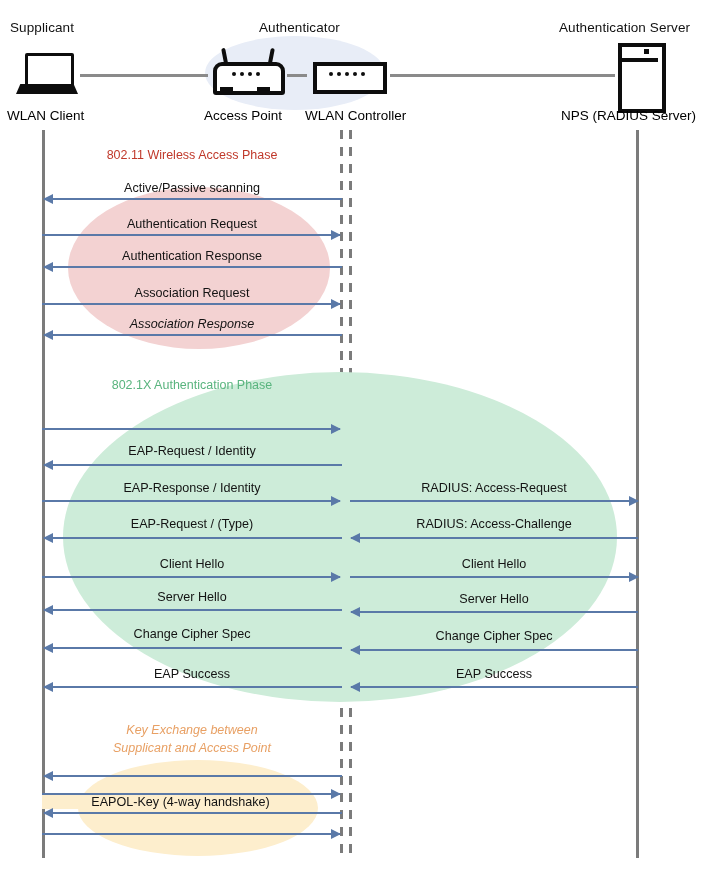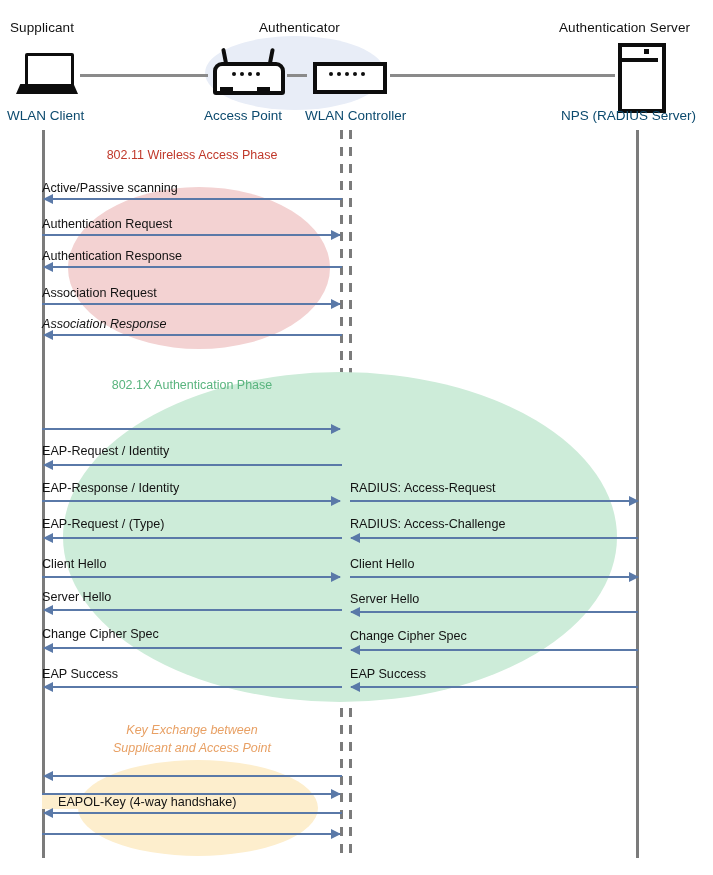--- a/index.html
+++ b/index.html
@@ -9,21 +9,21 @@
     color:#1a1a1a;
   }
   #stage{position:absolute;left:0;top:0;width:713px;height:875px;}
 
   
   .role-title{
     position:absolute;font-size:13.5px;color:#111;white-space:nowrap;
     letter-spacing:0.1px;
   }
   .role-sub{
-    position:absolute;font-size:13.5px;color:#0c4a6e;white-space:nowrap;
+    position:absolute;font-size:13.5px;color:#000000;white-space:nowrap;
   }
   .auth-blob{
     position:absolute;left:205px;top:36px;width:180px;height:74px;
     background:#e8edf7;border-radius:50%;
   }
   .hwire{position:absolute;height:3px;background:#8a8a8a;}
 
   
   .icon{position:absolute;}
   .laptop-screen{
@@ -77,21 +77,21 @@
   
   .arrow{position:absolute;height:2px;background:#5a79a8;}
   .arrow::after{
     content:"";position:absolute;top:-4.5px;width:0;height:0;
     border-top:5.5px solid transparent;border-bottom:5.5px solid transparent;
   }
   .arrow.right::after{right:-1px;border-left:10px solid #5a79a8;}
   .arrow.left::after{left:-1px;border-right:10px solid #5a79a8;}
 
   .msg-label{
-    position:absolute;font-size:12.6px;color:#131313;text-align:left;
+    position:absolute;font-size:12.6px;color:#131313;text-align:center;
     white-space:nowrap;
   }
 </style>
 </head>
 <body>
 
 <div id="stage">
 
   <div class="role-title" style="left:10px;top:20px;">Supplicant</div>
   <div class="role-title" style="left:259px;top:20px;">Authenticator</div>

